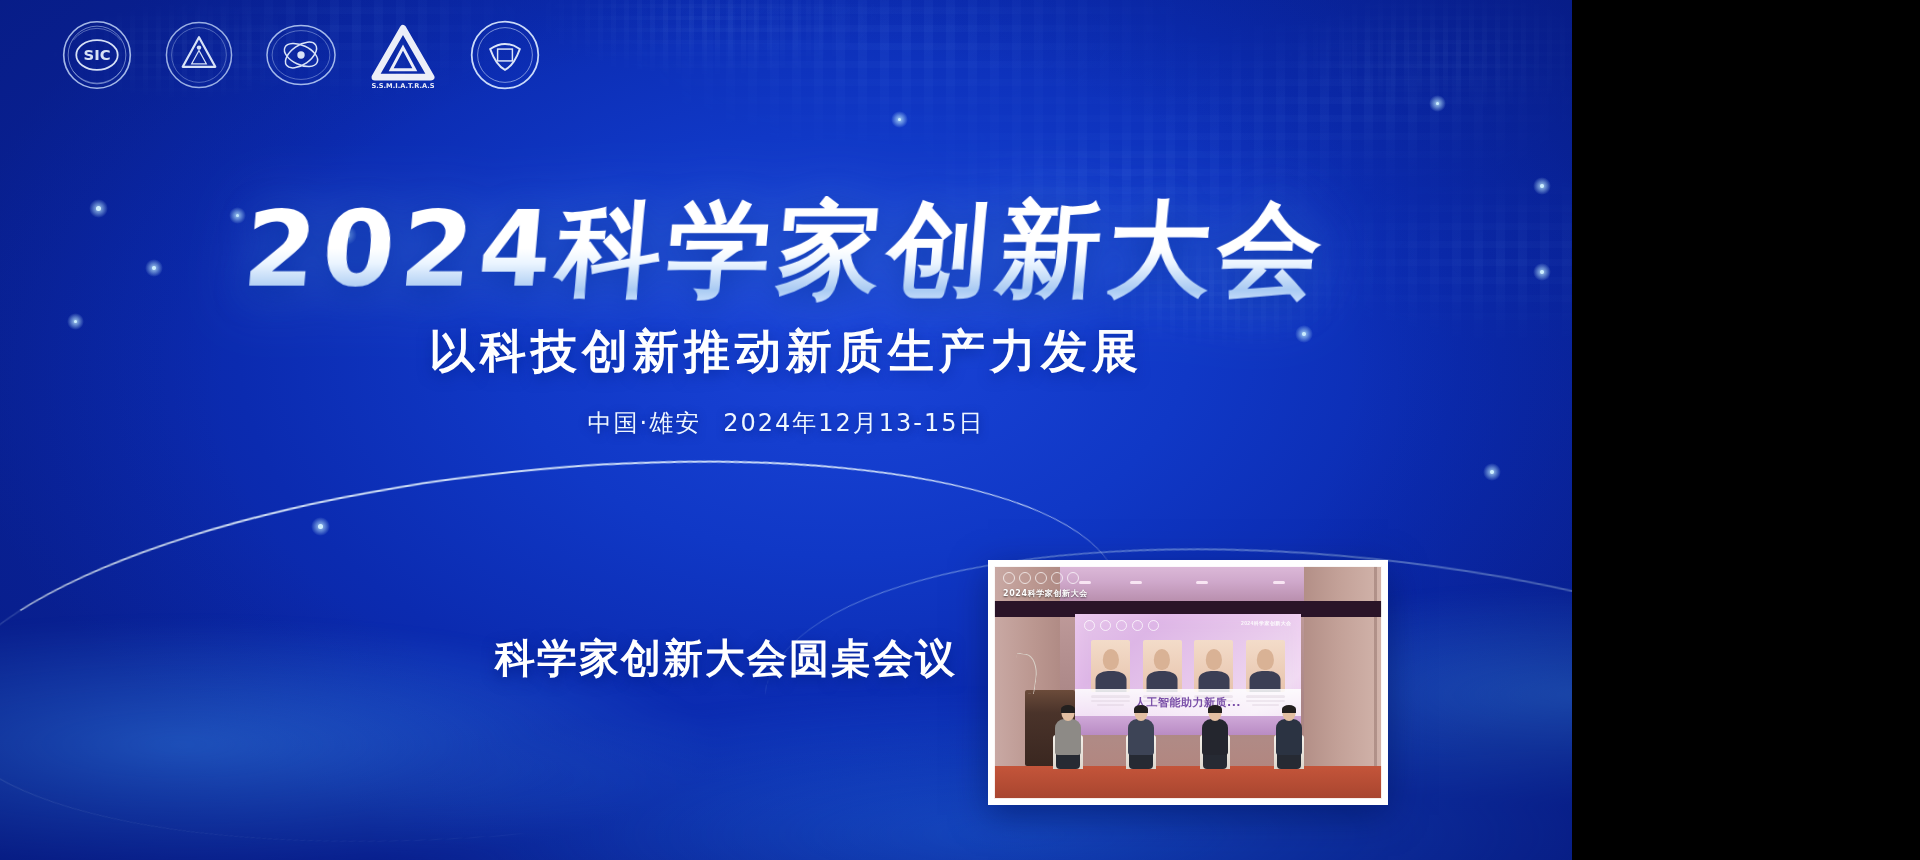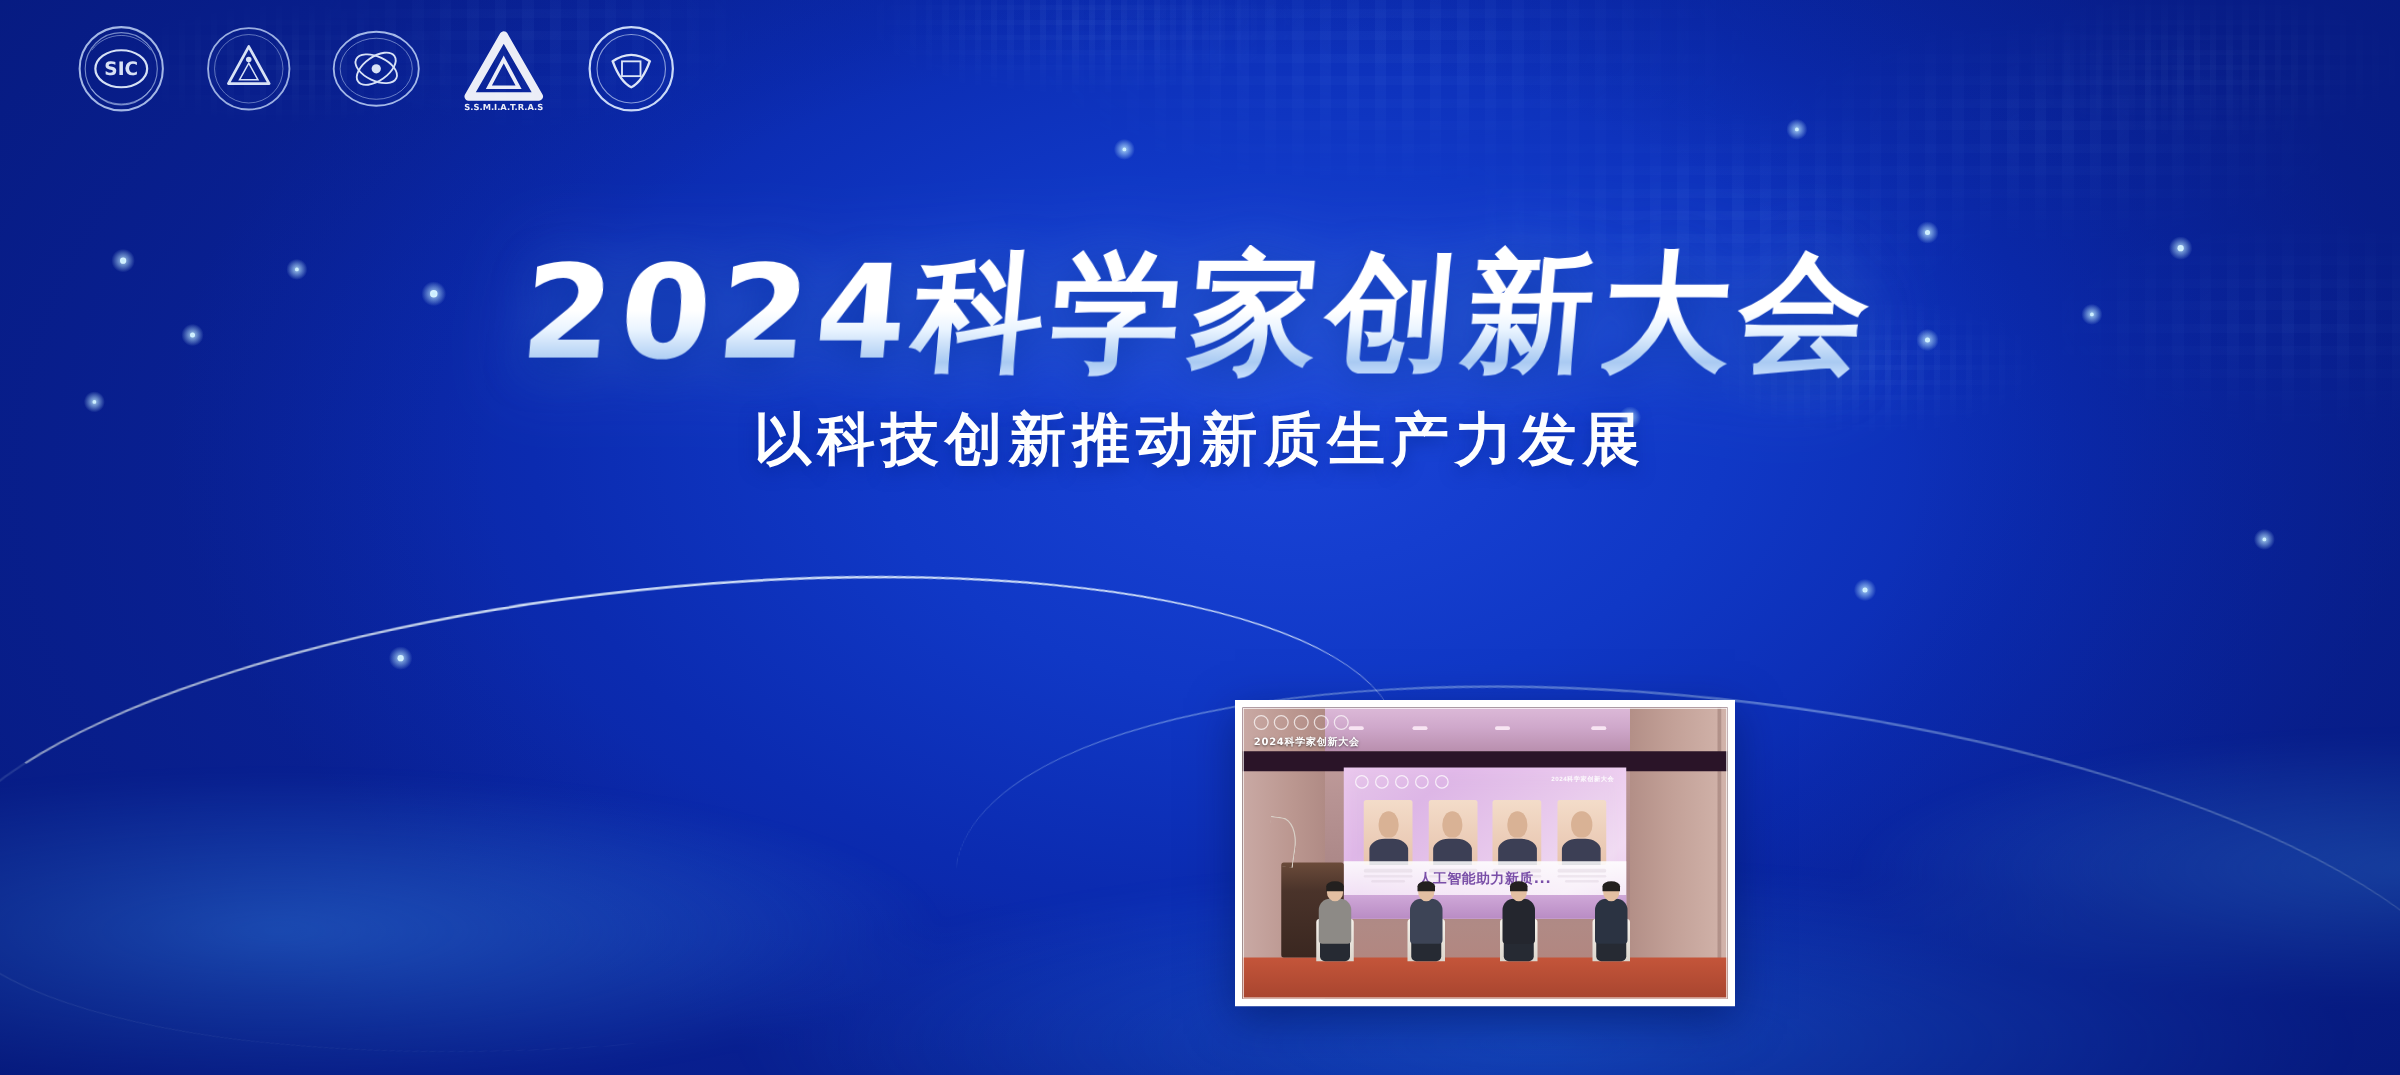--- a/index.html
+++ b/index.html
@@ -1,19 +1,19 @@
 <!DOCTYPE html>
 <html><head>
 <meta charset="utf-8">
 <style>
   html,body{margin:0;padding:0;background:#000;}
   body{font-family:"Liberation Sans","DejaVu Sans",sans-serif;}
 
   .stage{
-    position:relative;width:1920px;height:860px;overflow:hidden;
+    position:relative;width:1572px;height:860px;overflow:hidden;
     background:
       radial-gradient(ellipse 900px 560px at 54% 40%, #1a44d8 0%, #1038c6 38%, #0b2bb0 68%, #0a239c 100%),
       #0a2099;
   }
 
   
   .bg-layer{position:absolute;inset:0;pointer-events:none;}
 
   
   .blocks{
@@ -278,23 +278,27 @@
         <path d="M30 42 Q50 28 70 42 Q62 64 50 70 Q38 64 30 42 Z" fill="none" stroke="#eef5ff" stroke-width="2.6"></path>
         <rect x="40" y="42" width="20" height="16" fill="none" stroke="#eef5ff" stroke-width="2"></rect>
       </svg>
     </div>
 
   </div>
 
   <div class="title-wrap">
     <div class="main-title">2024科学家创新大会</div>
     <div class="sub-title">以科技创新推动新质生产力发展</div>
+    <div class="date-line">
+      <span class="loc">中国·雄安</span><span>2024年12月13-15日</span>
+    </div>
   </div>
 
   <div class="caption">
+    <div>科学家创新大会圆桌会议</div>
   </div>
 
   <div class="photo">
     <div class="photo-inner">
       <div class="room"></div>
       <div class="ceiling">
         <span class="light" style="left:22%"></span>
         <span class="light" style="left:35%"></span>
         <span class="light" style="left:52%"></span>
         <span class="light" style="left:72%"></span>

